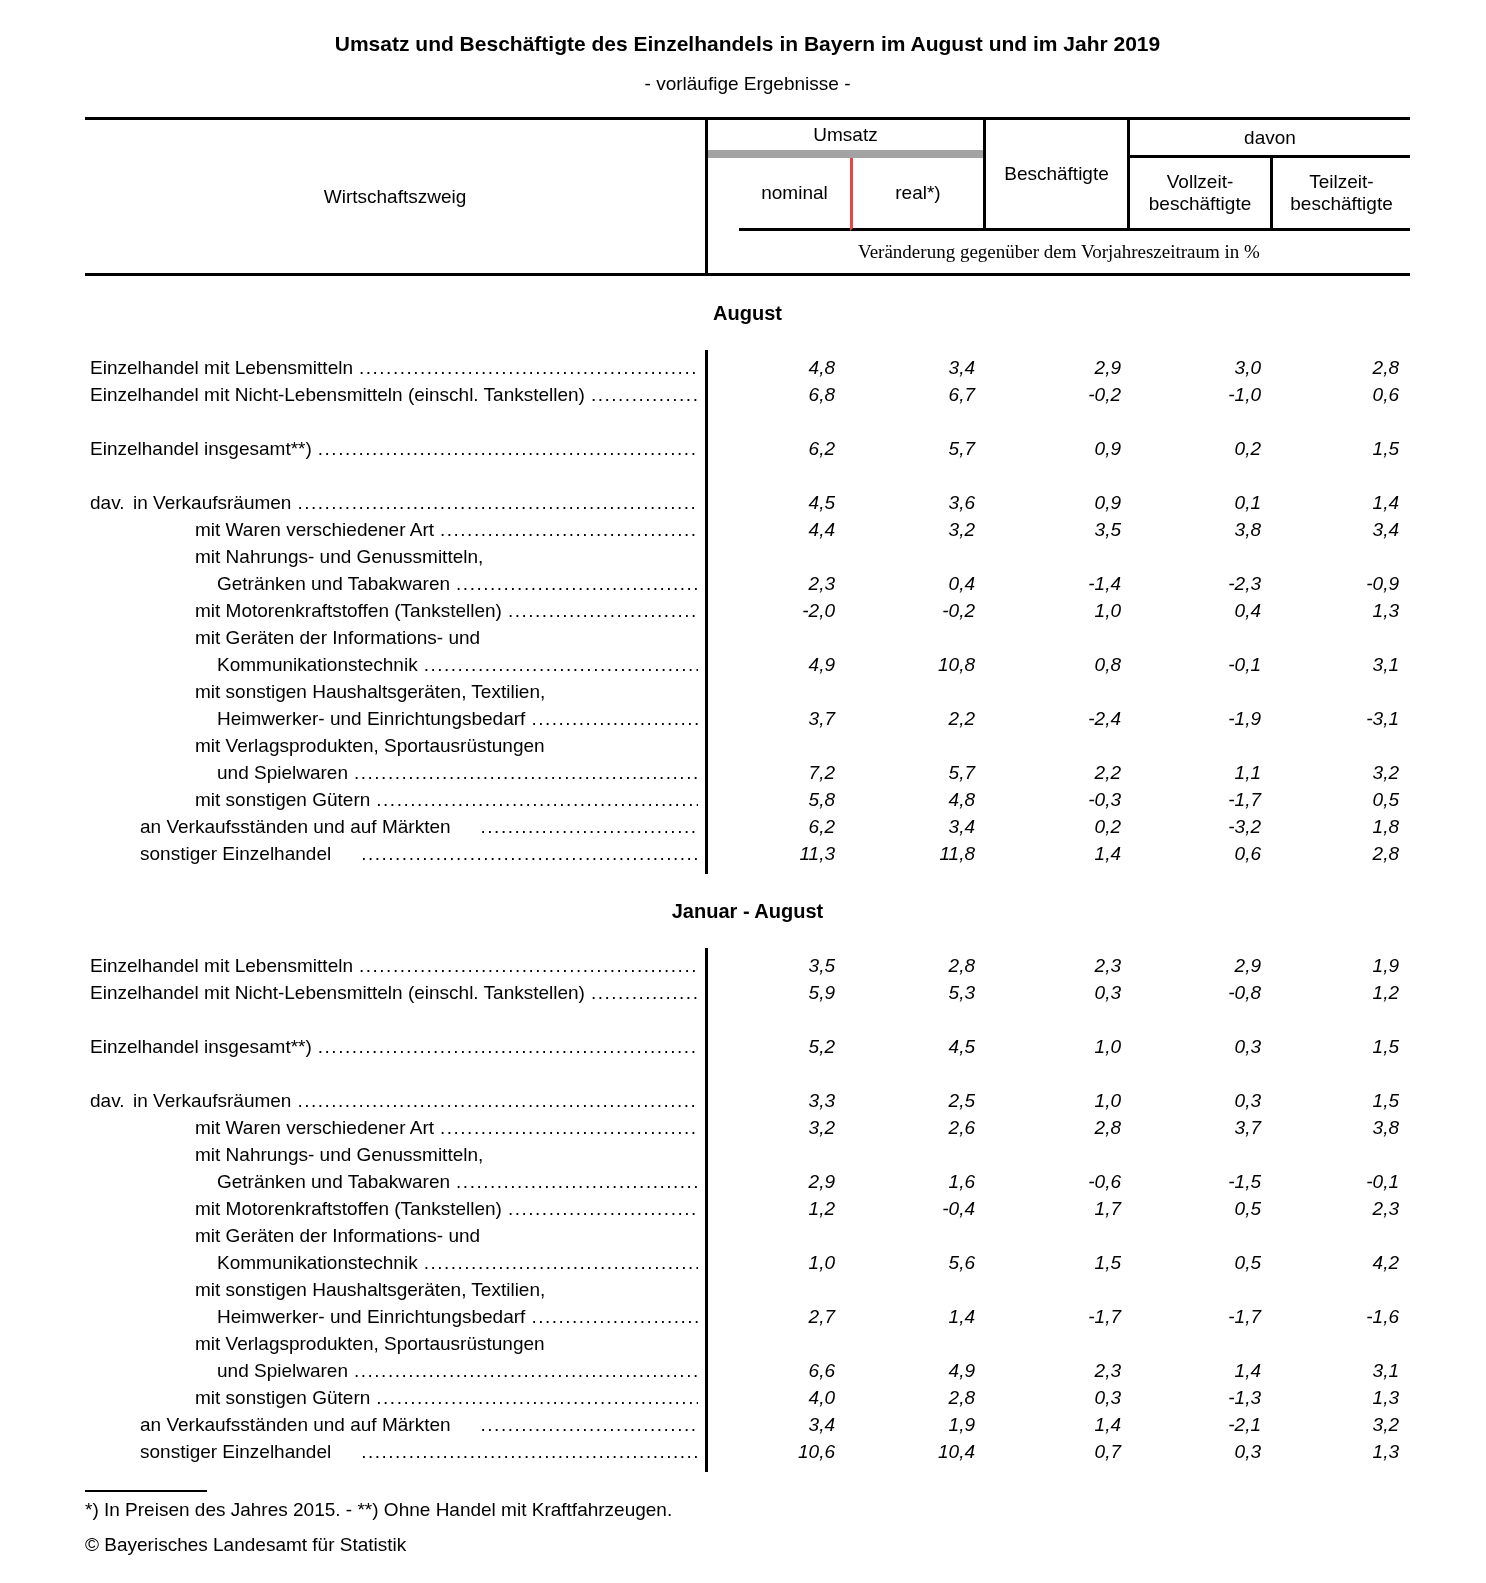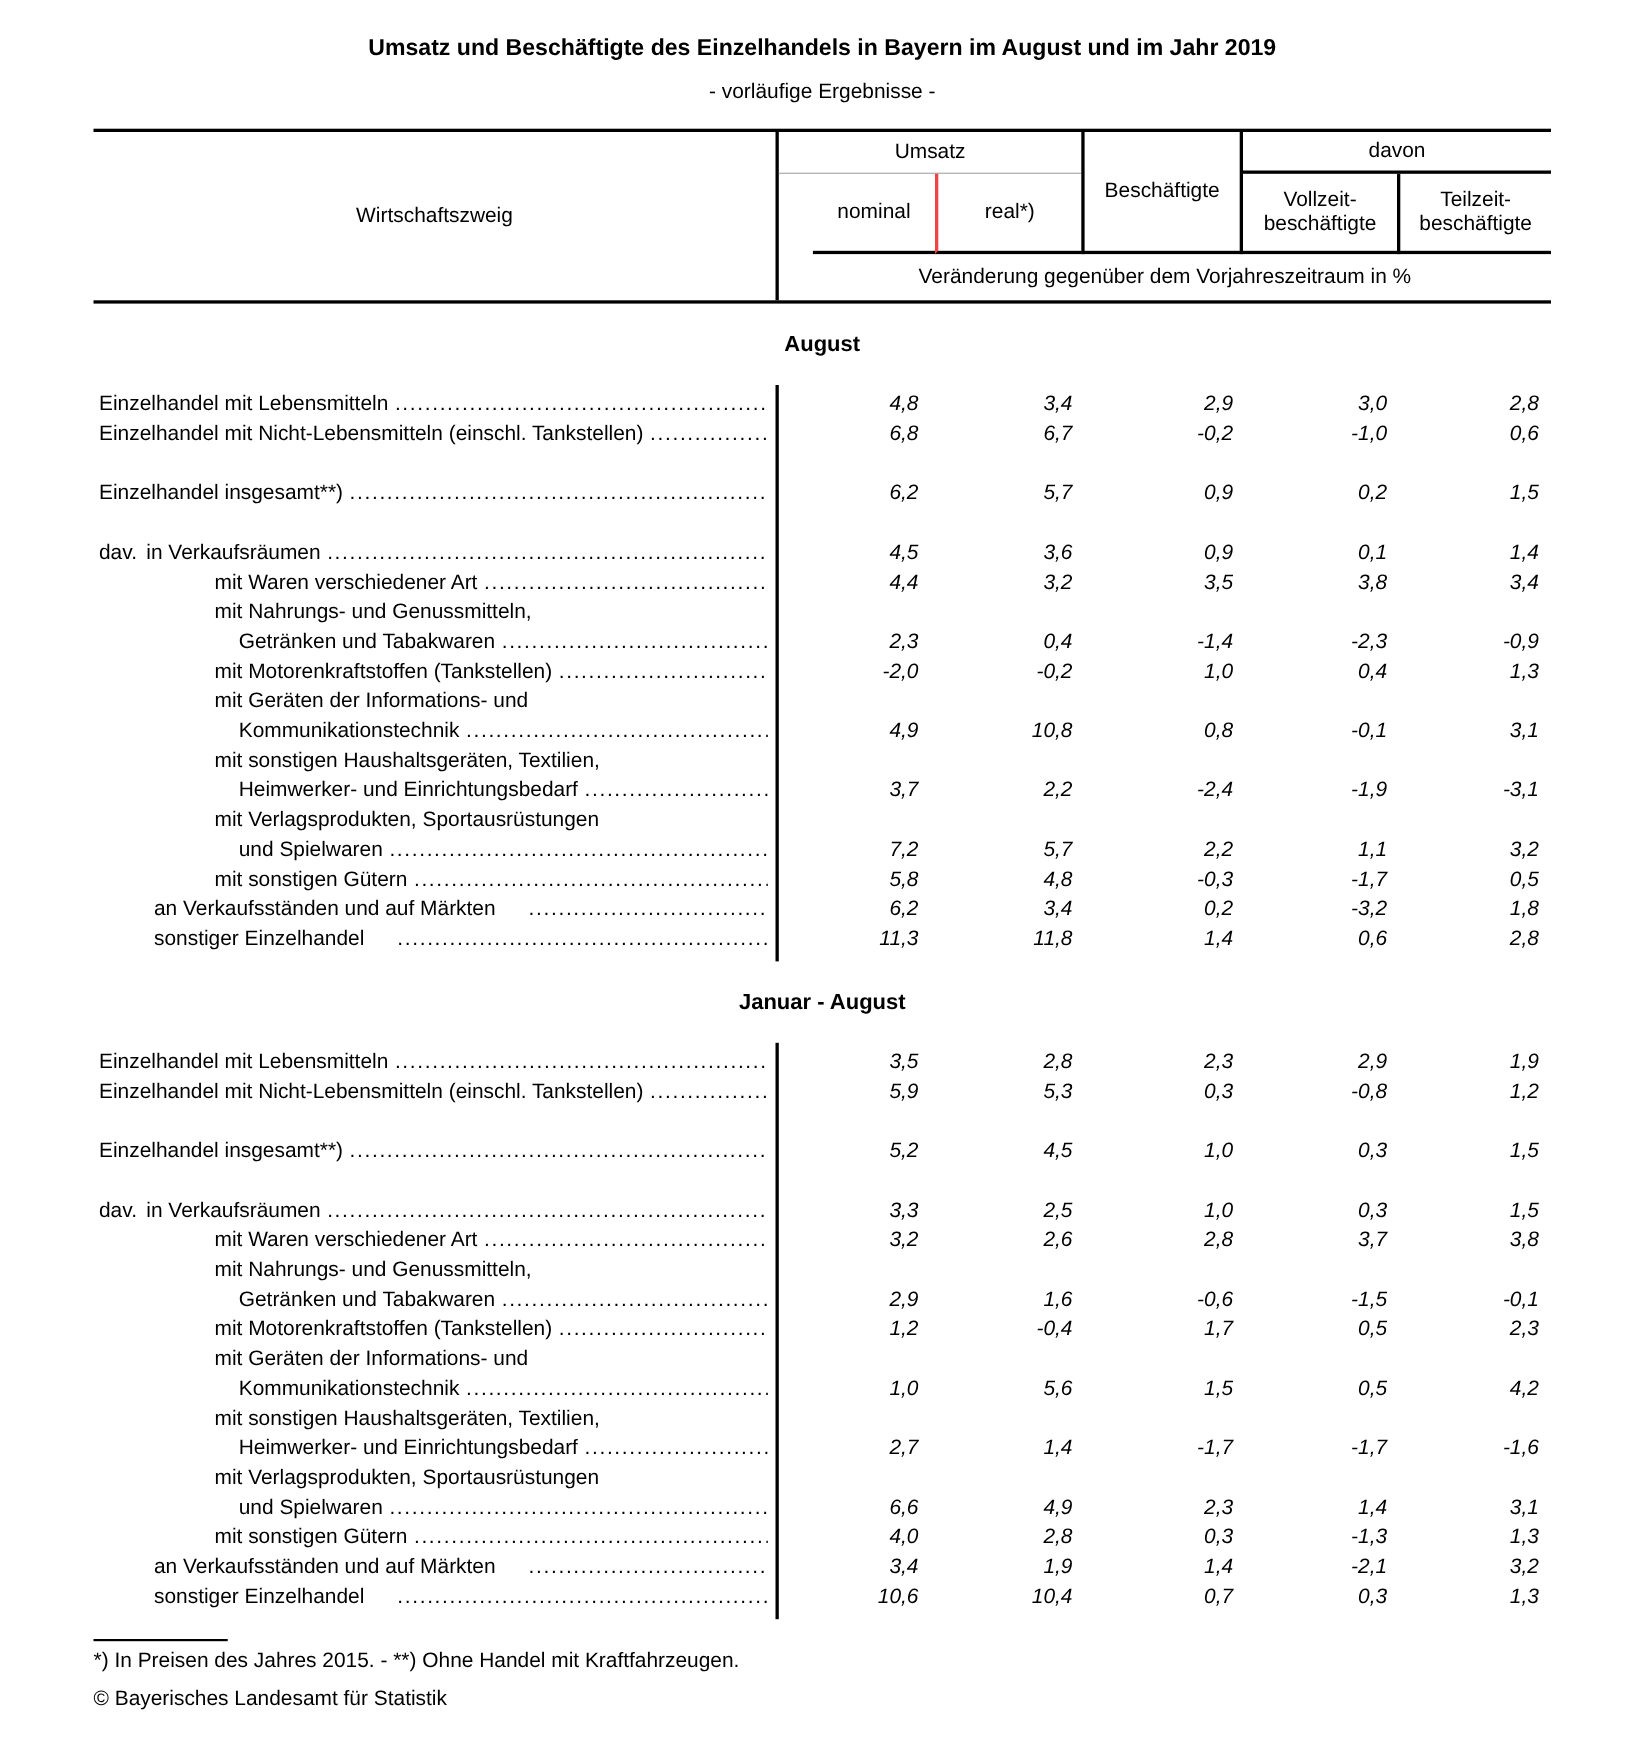--- a/index.html
+++ b/index.html
@@ -12,28 +12,28 @@
   .doc-subtitle { margin-top:12px; font-size:19px; text-align:center; line-height:27px; }
 
   
   .thead { margin-top:20px; display:grid;
            grid-template-columns:623px 142px 133px 147px 140px 140px;
            grid-template-rows:38px 73px 42px;
            border-top:3px solid #000; border-bottom:3px solid #000;
            font-size:19px; }
   .hc { display:flex; align-items:center; justify-content:center; text-align:center; line-height:22px; }
   .hc-branch   { grid-area:1/1/4/2; border-right:3px solid #000; }
-  .hc-umsatz   { grid-area:1/2/2/4; border-bottom:1px solid #a3a3a3; }
+  .hc-umsatz   { grid-area:1/2/2/4; border-bottom:8px solid #a3a3a3; }
   .hc-besch    { grid-area:1/4/3/5; border-left:3px solid #000; border-right:3px solid #000; border-bottom:3px solid #000; }
   .hc-davon    { grid-area:1/5/2/7; border-bottom:3px solid #000; }
   .hc-nominal  { grid-area:2/2/3/3; border-bottom:3px solid #000;margin-left:31px; }
   .hc-real     { grid-area:2/3/3/4; border-left:3px solid #ef4444; border-bottom:3px solid #000; }
   .hc-vollzeit { grid-area:2/5/3/6; border-bottom:3px solid #000; }
   .hc-teilzeit { grid-area:2/6/3/7; border-left:3px solid #000; border-bottom:3px solid #000; }
-  .hc-sub      { grid-area:3/2/4/7; }
+  .hc-sub      { grid-area:3/2/4/7;font-family:Liberation Serif, serif; }
 
   
   .section-title { text-align:center; font-weight:bold; font-size:20px; line-height:27px; margin:24px 0 23px 0; }
   .section-body { position:relative; padding:4px 0 7px 0; }
   .col-divider { position:absolute; left:620px; top:0; bottom:0; width:3px; background:#000; }
 
   .row { display:flex; height:27px; line-height:27px; font-size:19px; }
   .row.spacer { height:27px; }
   .row.bold { font-weight:normal; }
   .label-cell { width:623px; flex:none; display:flex; align-items:baseline;

